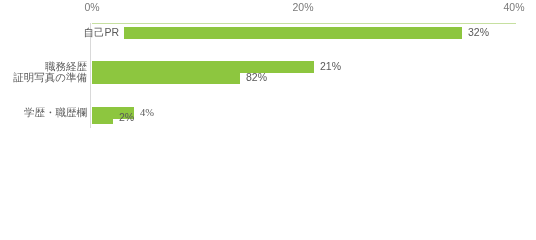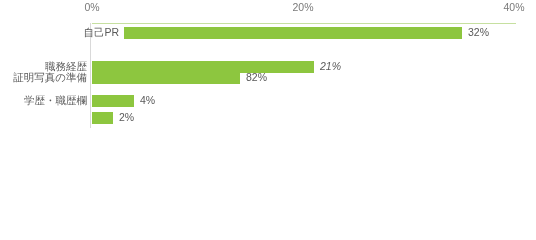--- a/index.html
+++ b/index.html
@@ -126,32 +126,32 @@
       </div>
       <span class="val-label" style="left: 436px;">32%</span>
     </div>
 
 
     <div class="row" style="top:58px;">
       <span class="cat-label">職務経歴</span>
       <div class="bar-wrap" style="width: 222px;">
         <div class="bar" style="width: 100%; background: rgb(141, 198, 63);"></div>
       </div>
-      <span class="val-label" style="left: 320px; font-style: italic;">21%</span>
+      <span class="val-label" style="left: 320px;">21%</span>
     </div>
 
     <div class="row" style="top:69px;">
       <span class="cat-label">証明写真の準備</span>
       <div class="bar-wrap" style="width: 148px;">
         <div class="bar" style="width: 100%; background: rgb(141, 198, 63);"></div>
       </div>
       <span class="val-label" style="left: 246px;">82%</span>
     </div>
 
-    <div class="row" style="top:92px;">
+    <div class="row" style="top:104px;font-family:Liberation Serif, serif;">
       <span class="cat-label">学歴・職歴欄</span>
       <div class="bar-wrap" style="width: 42px;">
         <div class="bar" style="width: 100%; background: rgb(141, 198, 63);"></div>
       </div>
       <span class="val-label" style="left: 140px;">4%</span>
     </div>
 
     <div class="row" style="top:109px;">
       <div class="bar-wrap" style="width: 21px;">
         <div class="bar" style="width: 100%; background: rgb(141, 198, 63);"></div>

